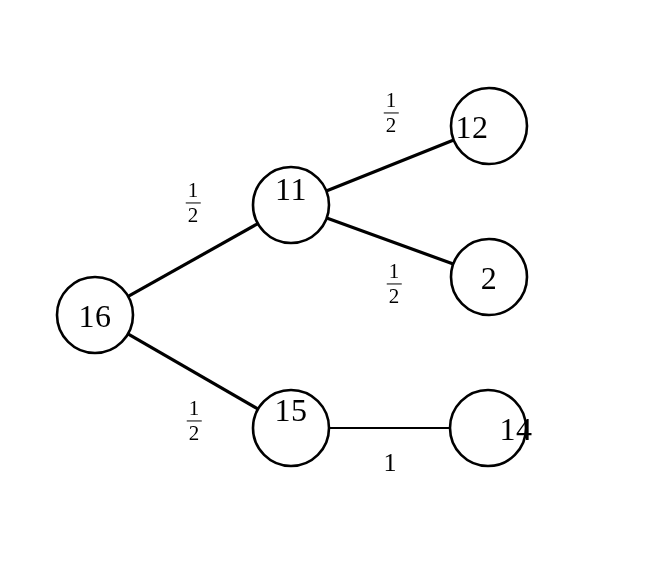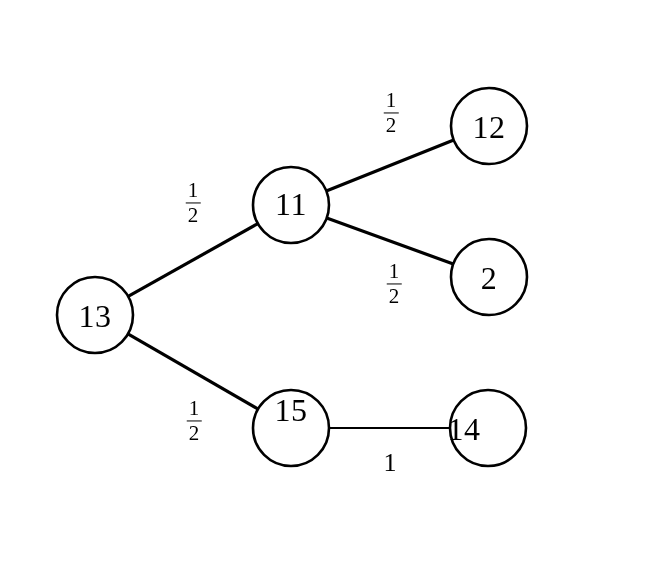--- a/index.html
+++ b/index.html
@@ -89,26 +89,26 @@
         <circle cx="95" cy="315" r="38" class="node-circle"></circle>
         <circle cx="291" cy="205" r="38" class="node-circle"></circle>
         <circle cx="489" cy="126" r="38" class="node-circle"></circle>
         <circle cx="489" cy="277" r="38" class="node-circle"></circle>
         <circle cx="291" cy="428" r="38" class="node-circle"></circle>
         <circle cx="488" cy="428" r="38" class="node-circle"></circle>
       </g>
   </svg>
 
   <div id="node-labels">
-      <div class="node-label" style="left: 95px; top: 316px;">13</div>
-      <div class="node-label" style="left: 291px; top: 204px;">11</div>
-      <div class="node-label" style="left: 489px; top: 127px; text-align: right;">12</div>
+      <div class="node-label" style="left: 95px; top: 316px;">16</div>
+      <div class="node-label" style="left: 291px; top: 189px;">11</div>
+      <div class="node-label" style="left: 472px; top: 127px; text-align: right;">12</div>
       <div class="node-label" style="left: 489px; top: 278px;">2</div>
       <div class="node-label" style="left: 291px; top: 410px;">15</div>
-      <div class="node-label" style="left: 464px; top: 429px;">14</div>
+      <div class="node-label" style="left: 516px; top: 429px;">14</div>
     </div>
   <div id="edge-labels">
       <div class="edge-label" style="left: 193px; top: 203px;"><span class="frac"><span class="num">1</span><span class="den">2</span></span></div>
       <div class="edge-label" style="left: 391px; top: 113px;"><span class="frac"><span class="num">1</span><span class="den">2</span></span></div>
       <div class="edge-label" style="left: 394px; top: 284px;"><span class="frac"><span class="num">1</span><span class="den">2</span></span></div>
       <div class="edge-label" style="left: 194px; top: 421px;"><span class="frac"><span class="num">1</span><span class="den">2</span></span></div>
       <div class="edge-label" style="left: 390px; top: 463px;"><span class="int-label">1</span></div>
     </div>
 
 </div>

